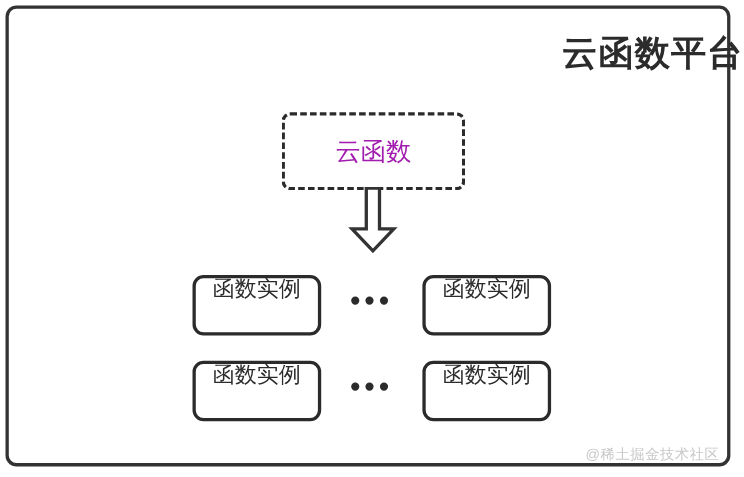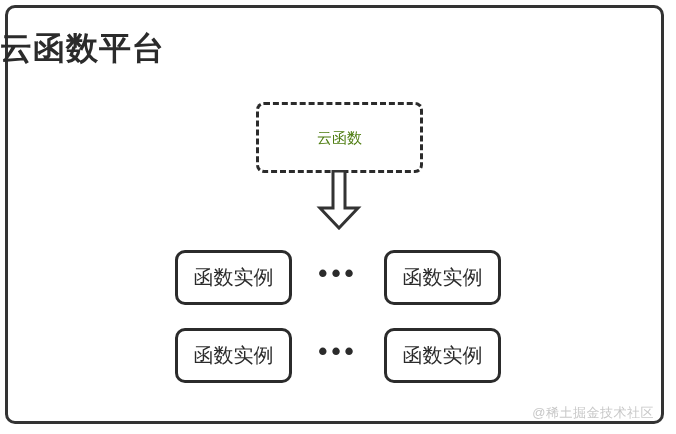--- a/index.html
+++ b/index.html
@@ -28,21 +28,21 @@
     border-radius: 10px;
     box-sizing: border-box;
     background: #ffffff;
   }
   
   #platform-title {
     position: absolute;
     left: 0;
     top: 28px;
     width: 676px;
-    text-align: left;
+    text-align: right;
     font-size: 32px;
     font-weight: bold;
     color: #2b2b2b;
     letter-spacing: 1px;
     line-height: 40px;
   }
   
   #cloud-function-box {
     position: absolute;
     left: 256px;
@@ -51,22 +51,22 @@
     height: 71px;
     border: 3px dashed #2b2b2b;
     border-radius: 8px;
     box-sizing: border-box;
     background: #ffffff;
     display: flex;
     align-items: center;
     justify-content: center;
   }
   #cloud-function-box .box-label {
-    font-size: 15px;
-    color: #4d7c0f;
+    font-size: 23px;
+    color: #a21caf;
     line-height: 1;
     text-align: right;
   }
   
   #flow-arrow {
     position: absolute;
     left: 316px;
     top: 170px;
     width: 46px;
     height: 60px;
@@ -84,21 +84,21 @@
   #instance-row-1 { top: 249px; }
   #instance-row-2 { top: 327px; }
   .instance-box {
     width: 117px;
     height: 55px;
     border: 3px solid #2b2b2b;
     border-radius: 10px;
     box-sizing: border-box;
     background: #ffffff;
     display: flex;
-    align-items: center;
+    align-items: flex-start;
     justify-content: center;
   }
   .instance-box .box-label {
     font-size: 20px;
     color: #2b2b2b;
     line-height: 1;
   }
   .ellipsis {
     width: 92px;
     text-align: center;

